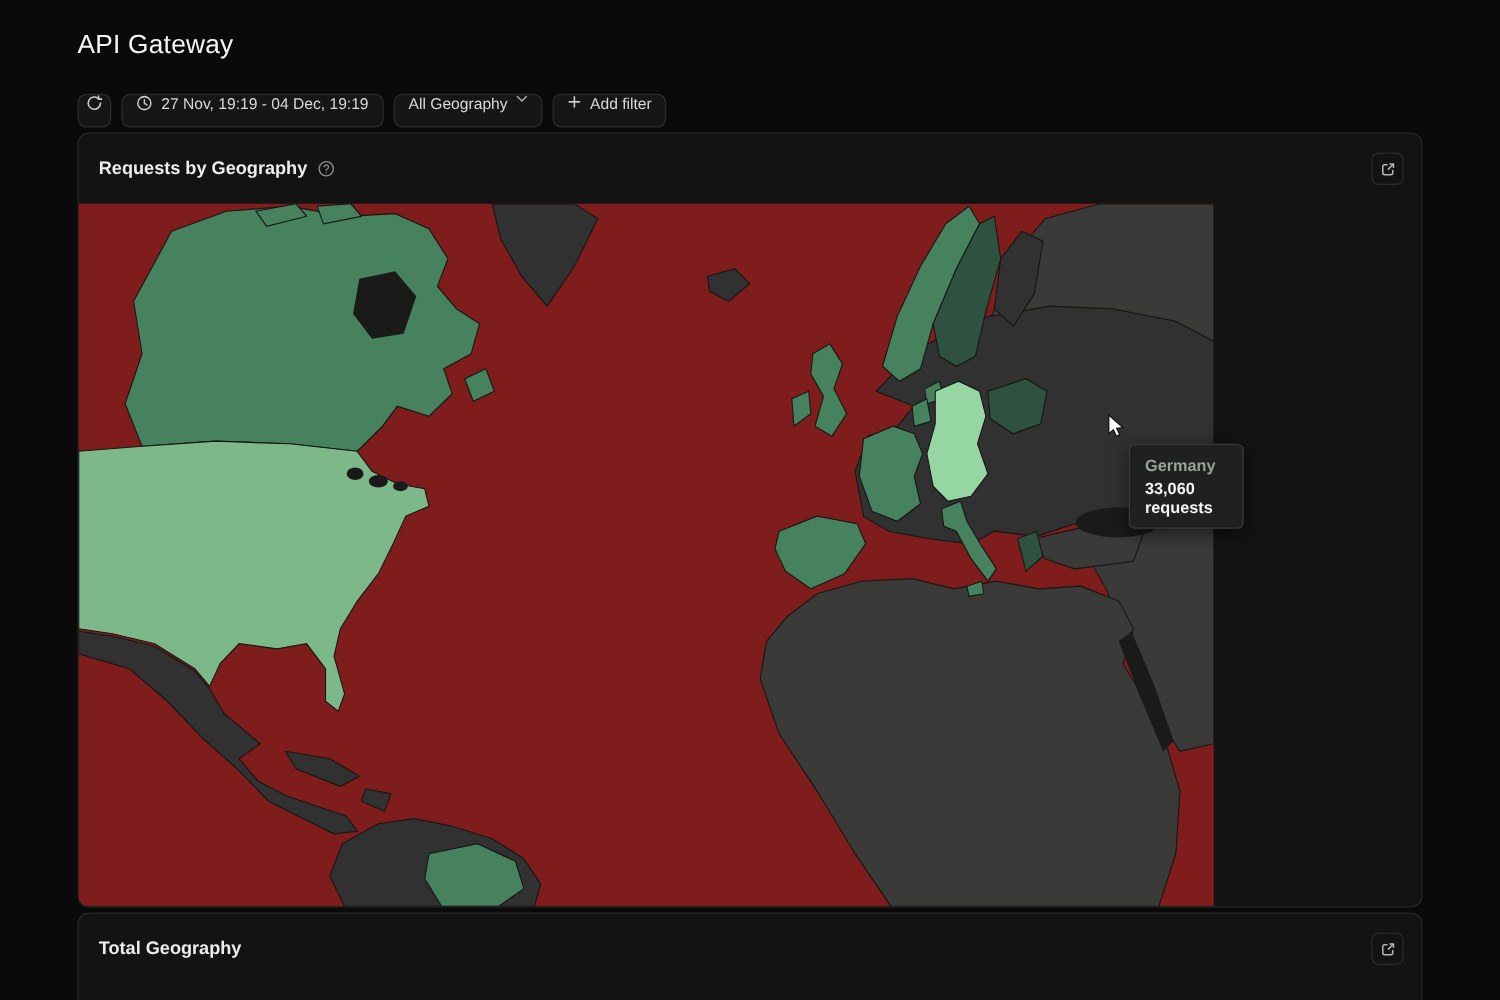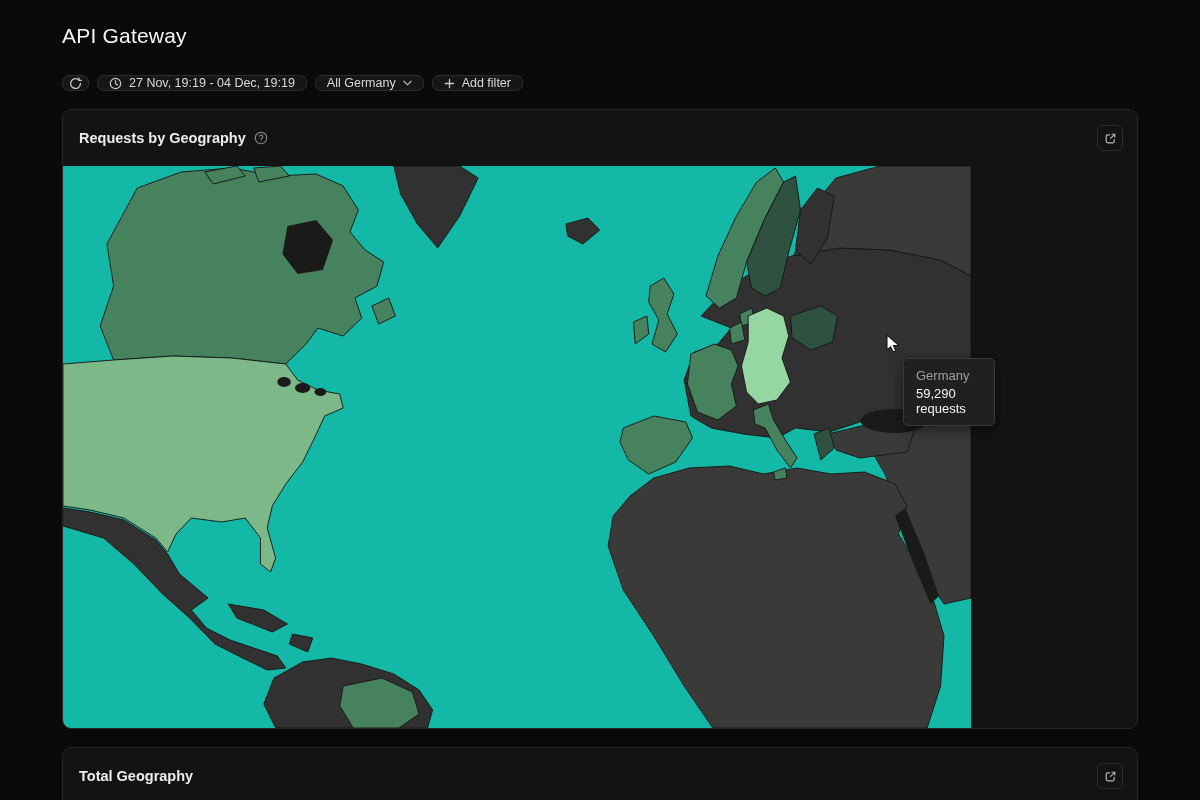--- a/index.html
+++ b/index.html
@@ -13,46 +13,46 @@
   .page { padding: 0 62px; }
 
   .page-title {
     margin: 24px 0 0 0;
     font-size: 21px; font-weight: 400; color: #f5f5f5;
     letter-spacing: .2px;
   }
 
   .toolbar { display: flex; align-items: center; gap: 8px; margin-top: 27px; }
   .tbtn {
-    display: inline-flex; align-items: center; gap: 7px;
-    height: 16px; padding: 0 11px;
+    display: inline-flex; gap: 7px;
+    height: 27px; padding: 0 11px;
     background: #161616; border: 1px solid #2d2d2d; border-radius: 7px;
     color: #d9d9d9; font-size: 12.5px; font-family: inherit;
     cursor: pointer; white-space: nowrap;
   }
   .tbtn.icon-only { width: 27px; padding: 0; justify-content: center; }
 
   .panel {
-    margin-top: 18px;
+    margin-top: 4px;
     background: #121312; border: 1px solid #262626; border-radius: 9px;
     overflow: hidden;
   }
   .panel-head {
     height: 56px; padding: 0 14px 0 16px;
     display: flex; align-items: center; justify-content: space-between;
   }
   .ptitle { display: flex; align-items: center; gap: 8px; font-size: 14.5px; font-weight: 600; color: #ededed; }
   .expand-btn {
     width: 26px; height: 26px;
     display: flex; align-items: center; justify-content: center;
     background: transparent; border: 1px solid #2d2d2d; border-radius: 6px;
     cursor: pointer; padding: 0;
   }
 
-  .map-wrap { position: relative; width: 908px; height: 562px; background: #14b8a6; }
+  .map-wrap { position: relative; width: 908px; height: 562px; background: #7f1d1d; font-weight: bold; }
   .map-wrap svg.map { display: block; width: 100%; height: 100%; }
   .map path.land { stroke: #161715; stroke-width: 1; }
   .map .water { fill: #1a1b19; stroke: none; }
 
   .map-tooltip {
     position: absolute; left: 840px; top: 192px;
     background: #1f201f; border: 1px solid #3a3a3a; border-radius: 5px;
     padding: 9px 12px; min-width: 92px;
     box-shadow: 0 4px 14px rgba(0,0,0,.5);
     pointer-events: none;
@@ -81,21 +81,21 @@
 
     <button class="tbtn">
       <svg width="13" height="13" viewBox="0 0 14 14" fill="none" stroke="#c9c9c9" stroke-width="1.3">
         <circle cx="7" cy="7" r="5.6"></circle>
         <path d="M7 4v3.2l2.2 1.3" stroke-linecap="round"></path>
       </svg>
       <span>27 Nov, 19:19 - 04 Dec, 19:19</span>
     </button>
 
     <button class="tbtn">
-      <span>All Germany</span>
+      <span>All Geography</span>
       <svg width="9" height="6" viewBox="0 0 10 6" fill="none" stroke="#a8a8a8" stroke-width="1.4" stroke-linecap="round">
         <path d="M1 1l4 4 4-4"></path>
       </svg>
     </button>
 
     <button class="tbtn">
       <svg width="11" height="11" viewBox="0 0 12 12" fill="none" stroke="#c9c9c9" stroke-width="1.4" stroke-linecap="round">
         <path d="M6 1.5v9M1.5 6h9"></path>
       </svg>
       <span>Add filter</span>
@@ -163,21 +163,21 @@
         <path class="land" fill="#47825f" d="M818,244 L836,238 L842,254 L856,274 L870,292 L862,302 L846,284 L832,262 L820,258 Z"></path>
         <path class="land" fill="#47825f" d="M842,306 L856,302 L858,312 L844,314 Z"></path>
         <path class="land" fill="#2e5140" d="M862,150 L898,140 L918,150 L912,176 L886,184 L864,172 Z"></path>
         <path class="land" fill="#2e5140" d="M890,268 L908,262 L914,282 L898,294 Z"></path>
 
         <path class="land" fill="#96d6a2" d="M812,150 L834,142 L854,150 L860,170 L852,192 L862,216 L846,234 L824,238 L810,226 L804,200 L812,176 Z"></path>
       </svg>
 
       <div class="map-tooltip">
         <div class="t1">Germany</div>
-        <div class="t2">59,290 requests</div>
+        <div class="t2">33,060 requests</div>
       </div>
 
       <svg class="cursor" width="20" height="20" viewBox="0 0 20 20">
         <path d="M4 1 L4 16 L7.7 12.8 L10.1 18 L12.8 16.7 L10.4 11.6 L15.5 11.2 Z" fill="#ffffff" stroke="#1a1a1a" stroke-width="1.1"></path>
       </svg>
     </div>
   </section>
 
   <section class="panel panel-total">
     <header class="panel-head">

